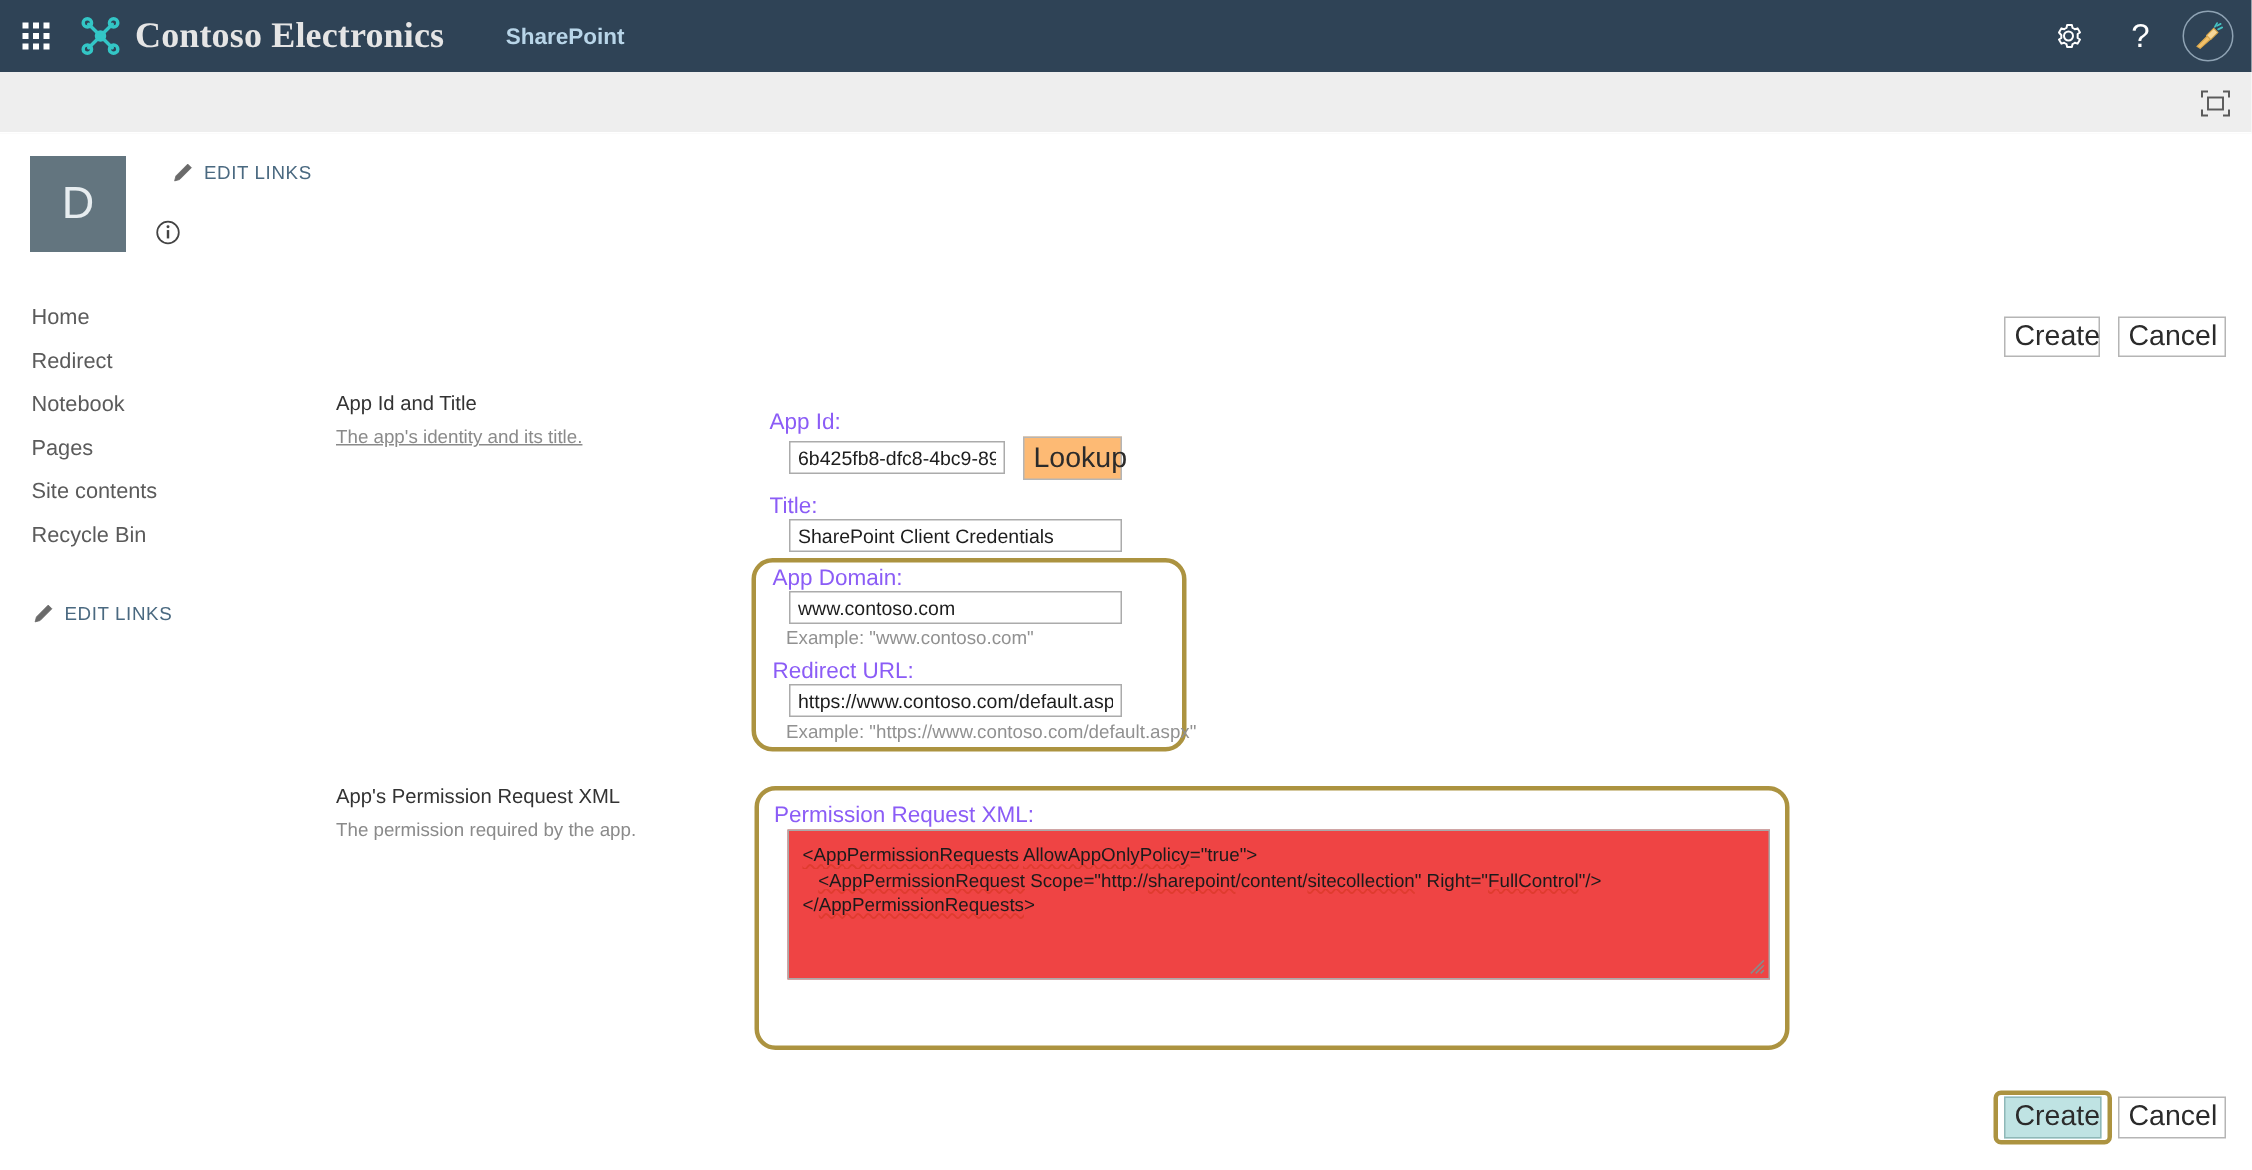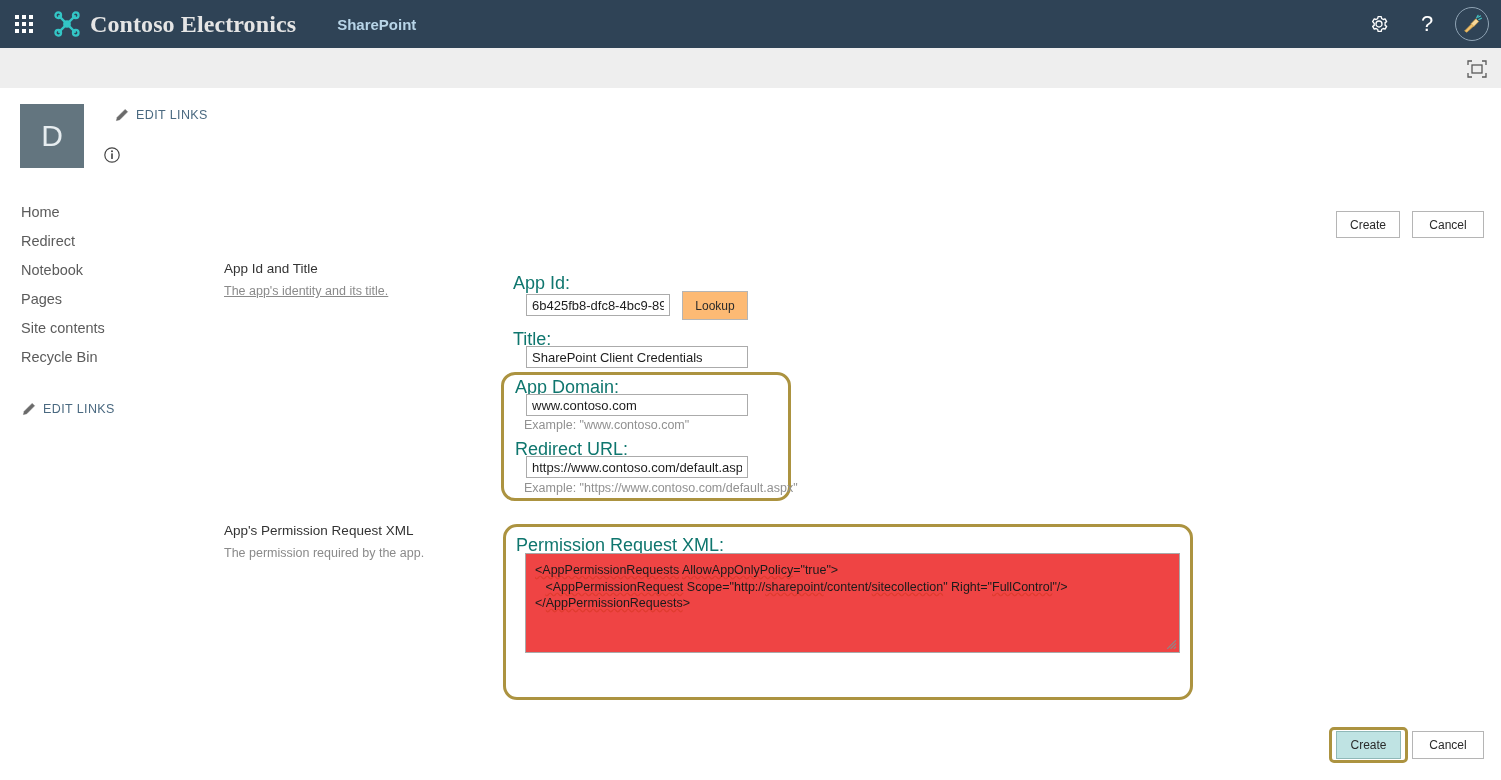--- a/index.html
+++ b/index.html
@@ -121,21 +121,21 @@
   .sec-title {
     position: absolute;
     color: #333333; font-size: 13.5px; white-space: nowrap;
   }
   .sec-desc {
     position: absolute;
     color: #8a8a8a; font-size: 12.5px; white-space: nowrap;
   }
   .fld-label {
     position: absolute;
-    color: #0f766e; font-size: 18px; white-space: nowrap;
+    color: #8b5cf6; font-size: 15px; white-space: nowrap;
   }
   .hint {
     position: absolute;
     color: #919191; font-size: 12.5px; white-space: nowrap;
   }
   .txtinput {
     position: absolute;
     border: 1px solid #ababab;
     background: #ffffff;
     color: #1d1d1d;
@@ -144,21 +144,21 @@
     padding: 0 5px;
     height: 22px;
     outline: none;
   }
   .btn {
     position: absolute;
     background: #f4f4f4;
     border: 1px solid #adadad;
     color: #2b2b2b;
     font-family: "Liberation Sans", sans-serif;
-    font-size: 12px;
+    font-size: 19px;
     cursor: pointer;
     text-align: center;
   }
   .btn-plain {
     background: #ffffff;
     border: 1px solid #b5b5b5;
   }
   .btn-teal {
     background: #bfe3e3;
     border: 1px solid #8fb8b8;

